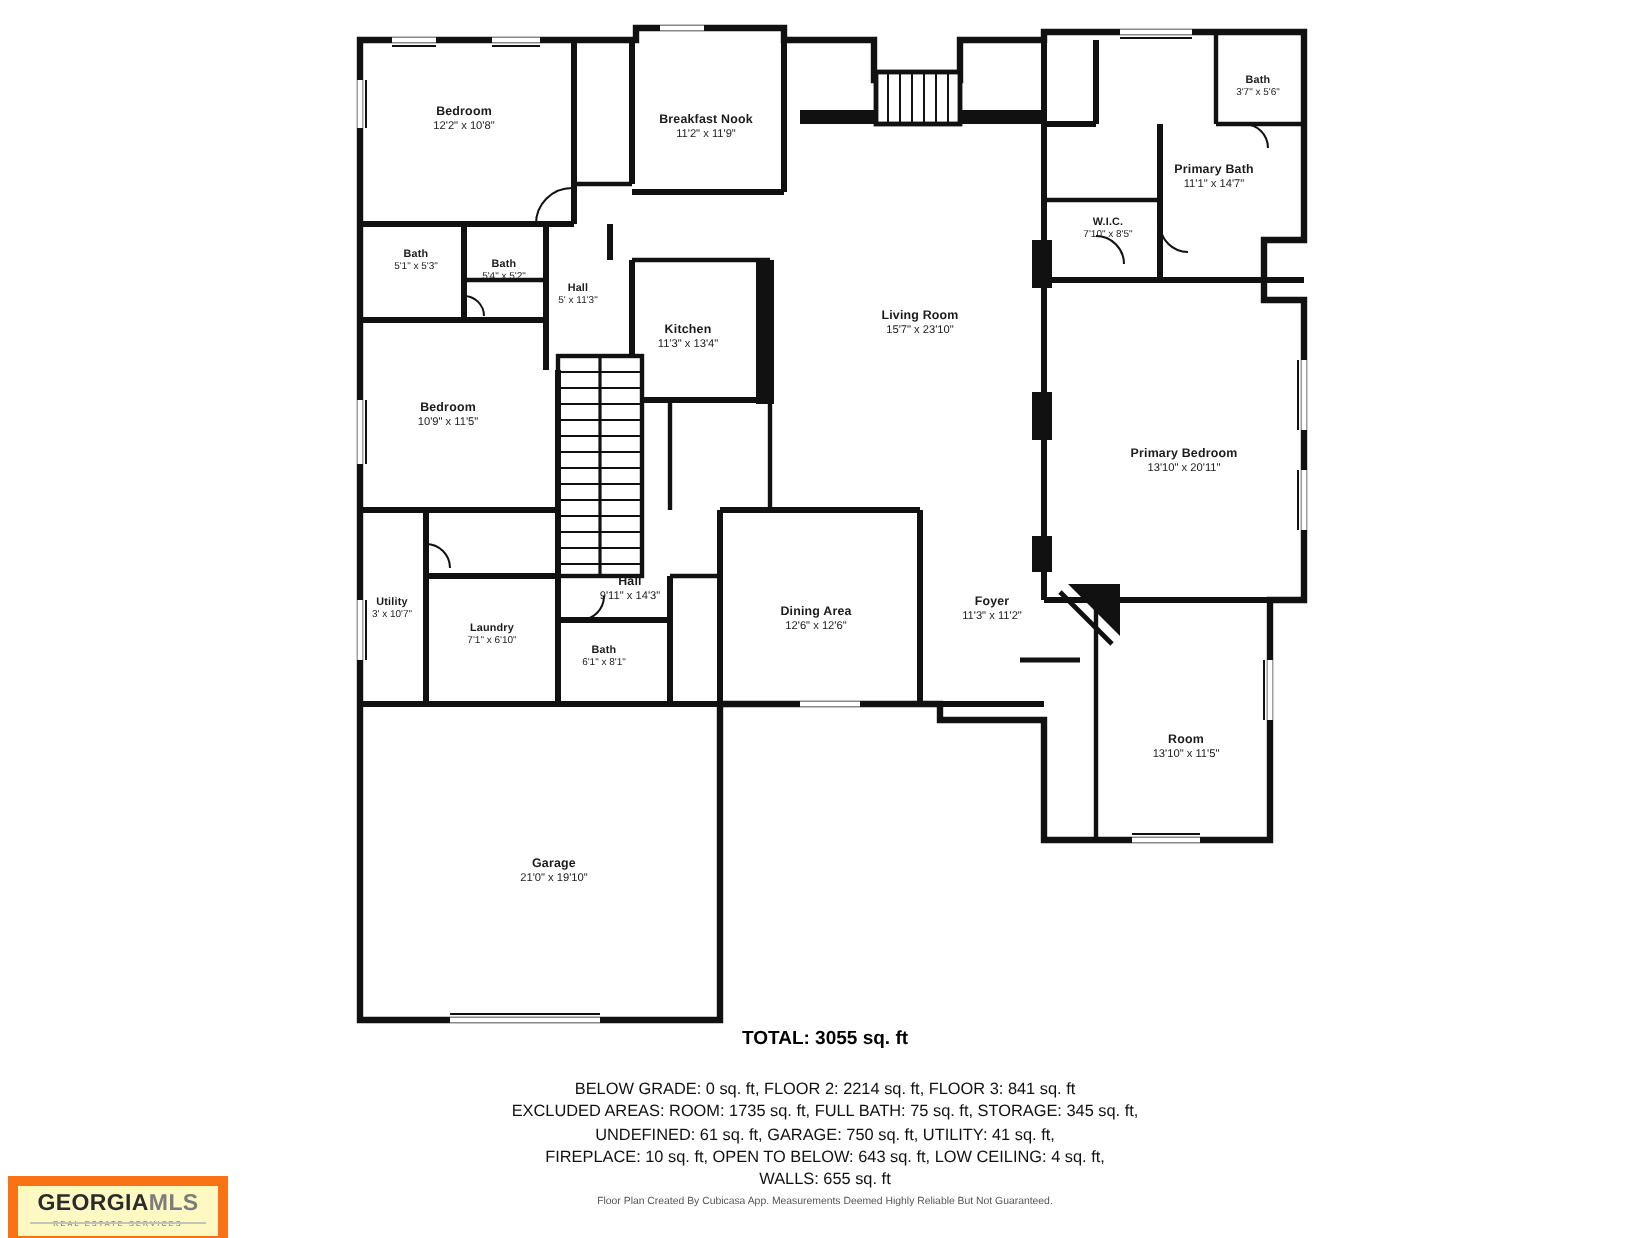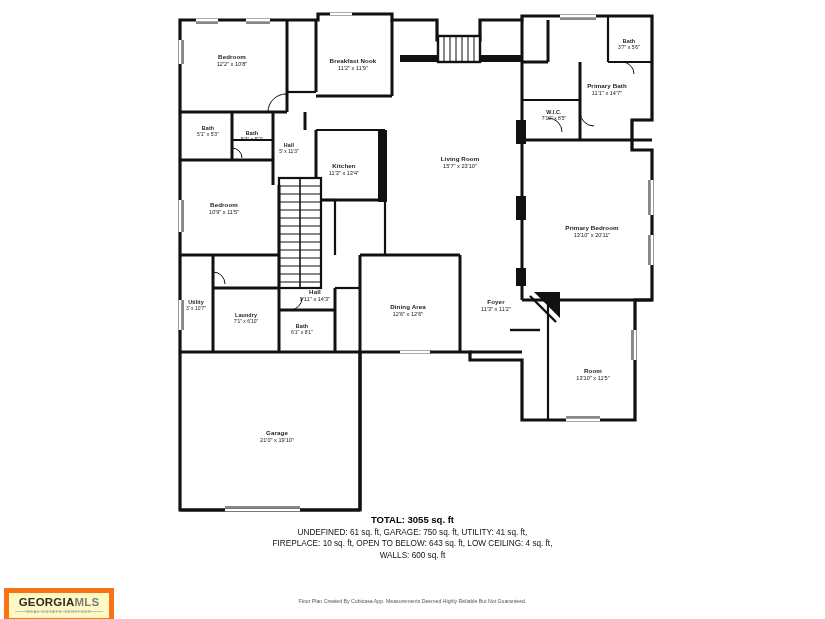--- a/index.html
+++ b/index.html
@@ -51,21 +51,21 @@
     position: absolute;
     left: 0;
     top: 514px;
     width: 825px;
     text-align: center;
   }
   #summary .total {
     font-size: 9.5px;
     font-weight: 700;
     color: #000;
-    margin-bottom: 2px;
+    margin-bottom: 14px;
   }
   #summary .line {
     font-size: 8.2px;
     color: #111;
     line-height: 1.38;
   }
   #disclaimer {
     position: absolute;
     left: 0;
     top: 598px;
@@ -367,23 +367,25 @@
       <span class="dim">13'10" x 11'5"</span>
     </div>
     <div class="room-label" style="left: 277px; top: 436px;">
       <span class="nm">Garage</span>
       <span class="dim">21'0" x 19'10"</span>
     </div>
   </div>
 
 <div id="summary">
   <div class="total">TOTAL: 3055 sq. ft</div>
+  <div class="line">BELOW GRADE: 0 sq. ft, FLOOR 2: 2214 sq. ft, FLOOR 3: 841 sq. ft</div>
+  <div class="line">EXCLUDED AREAS: ROOM: 1735 sq. ft, FULL BATH: 75 sq. ft, STORAGE: 345 sq. ft,</div>
   <div class="line">UNDEFINED: 61 sq. ft, GARAGE: 750 sq. ft, UTILITY: 41 sq. ft,</div>
   <div class="line">FIREPLACE: 10 sq. ft, OPEN TO BELOW: 643 sq. ft, LOW CEILING: 4 sq. ft,</div>
-  <div class="line">WALLS: 600 sq. ft</div>
+  <div class="line">WALLS: 655 sq. ft</div>
 </div>
 
 <div id="disclaimer">Floor Plan Created By Cubicasa App. Measurements Deemed Highly Reliable But Not Guaranteed.</div>
 
 <div id="logo">
   <div class="lg-main"><span>GEORGIA</span><span class="mls">MLS</span></div>
   <div class="lg-sub">REAL ESTATE SERVICES</div>
   <div class="lg-bar"></div>
 </div>
 

